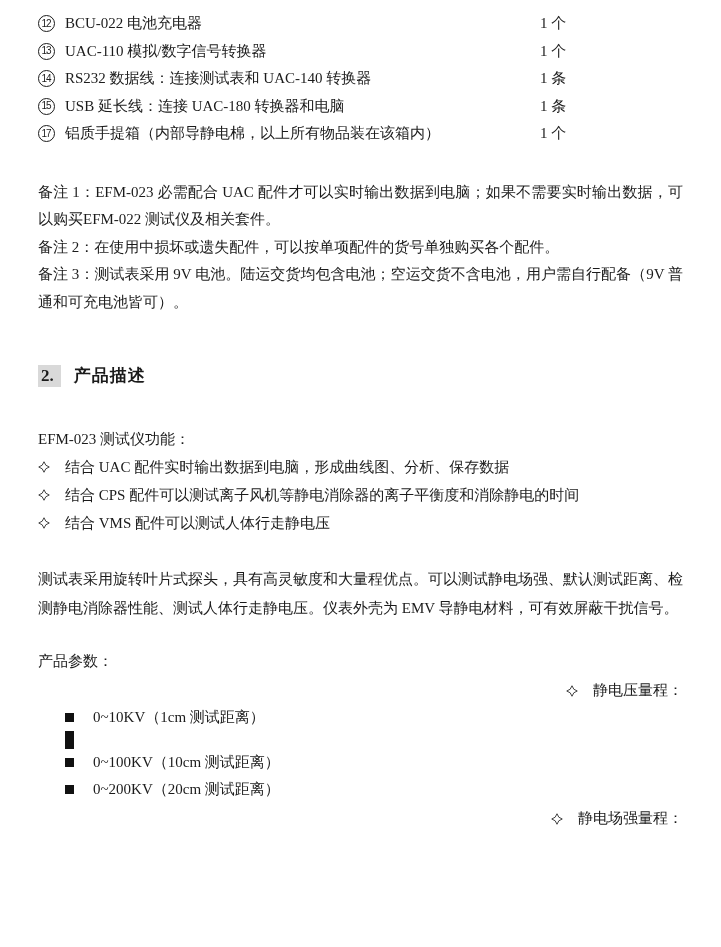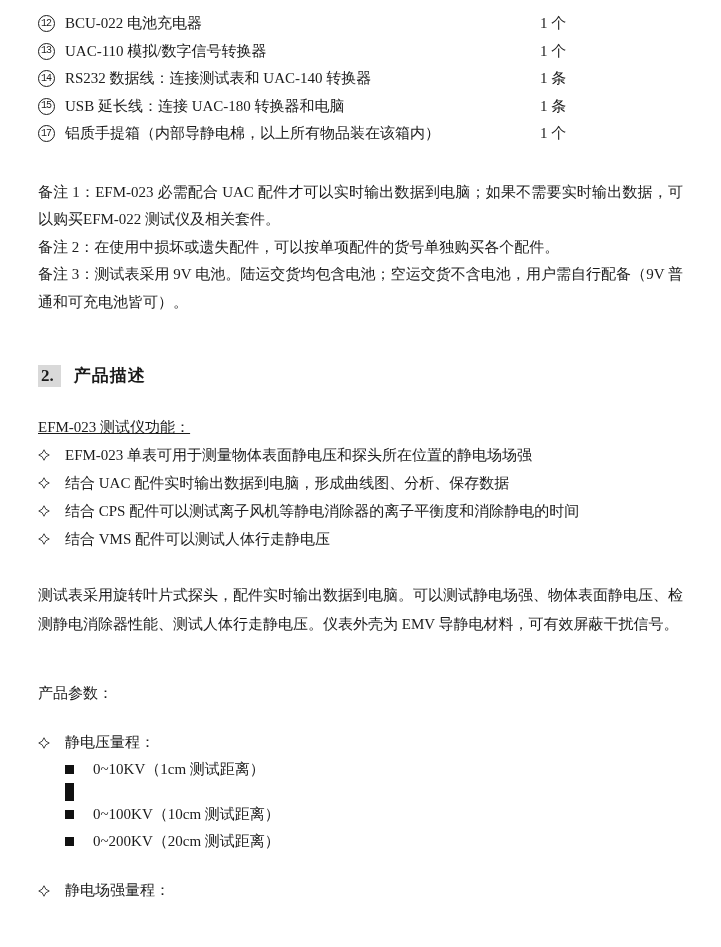--- a/index.html
+++ b/index.html
@@ -18,21 +18,21 @@
     grid-template-columns: 27px 475px 1fr;
     align-items: center;
     height: 27.5px;
   }
   .circ {
     width: 17px; height: 17px;
     border: 1px solid #1b1b1b;
     border-radius: 50%;
     display: inline-flex;
     align-items: center; justify-content: center;
-    font-family: Liberation Mono, monospace;
+    font-family: Liberation Sans, sans-serif;
     font-size: 10px;
     letter-spacing: -1px;
     line-height: 1;
     padding-right: 1px;
   }
   .acc-label { white-space: nowrap; overflow: hidden; font-family: Liberation Serif, serif; }
   .acc-qty { white-space: nowrap; }
 
   
   .notes { margin-top: 31px; }
@@ -48,34 +48,34 @@
   }
   .heading-num {
     background: #d9d9d9;
     padding: 1px 7px 1px 3px;
     margin-right: 13px;
     font-family: "Liberation Serif", "DejaVu Serif", serif;
   }
   .heading-title { letter-spacing: 1px; }
 
   
-  .features-intro { margin-top: 27px; line-height: 27px; text-decoration: underline; }
+  .features-intro { margin-top: 39px; line-height: 27px; }
   .feature { display: flex; line-height: 28px; }
   .bullet-cell {
     width: 27px; flex: 0 0 27px;
     display: flex; align-items: center;
   }
   .bullet-cell svg { display: block; }
 
   
   .desc { margin-top: 28px; line-height: 28.5px; text-align: justify; }
 
   
-  .params-intro { margin-top: 42px; line-height: 27px; }
-  .param-group-title { display: flex; line-height: 27px; margin-top: 22px; }
+  .params-intro { margin-top: 26px; line-height: 27px; }
+  .param-group-title { display: flex; line-height: 27px; margin-top: 2px; justify-content: flex-end; }
   .param-item { display: flex; line-height: 27px; padding-left: 27px; align-items: center; }
   .sq-cell { width: 28px; flex: 0 0 28px; display: flex; align-items: center; }
   .sq {
     width: 9px; height: 9px;
     background: #111111;
     display: inline-block;
   }
 </style>
 </head>
 <body>
@@ -122,48 +122,40 @@
   </div>
 
   <p class="features-intro">EFM-023 测试仪功能：</p>
 
   <div class="feature">
     <span class="bullet-cell">
       <svg width="12" height="12" viewBox="0 0 16 16">
           <path d="M8 1 Q9.3 6.7 15 8 Q9.3 9.3 8 15 Q6.7 9.3 1 8 Q6.7 6.7 8 1 Z" fill="none" stroke="#1b1b1b" stroke-width="1.1"></path>
         </svg>
     </span>
-    <span>EFM-023 单表可用于测量物体表面静电压和探头所在位置的静电场场强</span>
+    <span>结合 UAC 配件实时输出数据到电脑，形成曲线图、分析、保存数据</span>
   </div>
   <div class="feature">
     <span class="bullet-cell">
       <svg width="12" height="12" viewBox="0 0 16 16">
           <path d="M8 1 Q9.3 6.7 15 8 Q9.3 9.3 8 15 Q6.7 9.3 1 8 Q6.7 6.7 8 1 Z" fill="none" stroke="#1b1b1b" stroke-width="1.1"></path>
         </svg>
     </span>
-    <span>结合 UAC 配件实时输出数据到电脑，形成曲线图、分析、保存数据</span>
+    <span>结合 CPS 配件可以测试离子风机等静电消除器的离子平衡度和消除静电的时间</span>
   </div>
   <div class="feature">
     <span class="bullet-cell">
       <svg width="12" height="12" viewBox="0 0 16 16">
           <path d="M8 1 Q9.3 6.7 15 8 Q9.3 9.3 8 15 Q6.7 9.3 1 8 Q6.7 6.7 8 1 Z" fill="none" stroke="#1b1b1b" stroke-width="1.1"></path>
         </svg>
     </span>
-    <span>结合 CPS 配件可以测试离子风机等静电消除器的离子平衡度和消除静电的时间</span>
-  </div>
-  <div class="feature">
-    <span class="bullet-cell">
-      <svg width="12" height="12" viewBox="0 0 16 16">
-          <path d="M8 1 Q9.3 6.7 15 8 Q9.3 9.3 8 15 Q6.7 9.3 1 8 Q6.7 6.7 8 1 Z" fill="none" stroke="#1b1b1b" stroke-width="1.1"></path>
-        </svg>
-    </span>
     <span>结合 VMS 配件可以测试人体行走静电压</span>
   </div>
 
-  <p class="desc">测试表采用旋转叶片式探头，配件实时输出数据到电脑。可以测试静电场强、物体表面静电压、检测静电消除器性能、测试人体行走静电压。仪表外壳为 EMV 导静电材料，可有效屏蔽干扰信号。</p>
+  <p class="desc">测试表采用旋转叶片式探头，具有高灵敏度和大量程优点。可以测试静电场强、默认测试距离、检测静电消除器性能、测试人体行走静电压。仪表外壳为 EMV 导静电材料，可有效屏蔽干扰信号。</p>
 
   <p class="params-intro">产品参数：</p>
 
   <div class="param-group-title">
     <span class="bullet-cell">
       <svg width="12" height="12" viewBox="0 0 16 16">
           <path d="M8 1 Q9.3 6.7 15 8 Q9.3 9.3 8 15 Q6.7 9.3 1 8 Q6.7 6.7 8 1 Z" fill="none" stroke="#1b1b1b" stroke-width="1.1"></path>
         </svg>
     </span>
     <span>静电压量程：</span>

